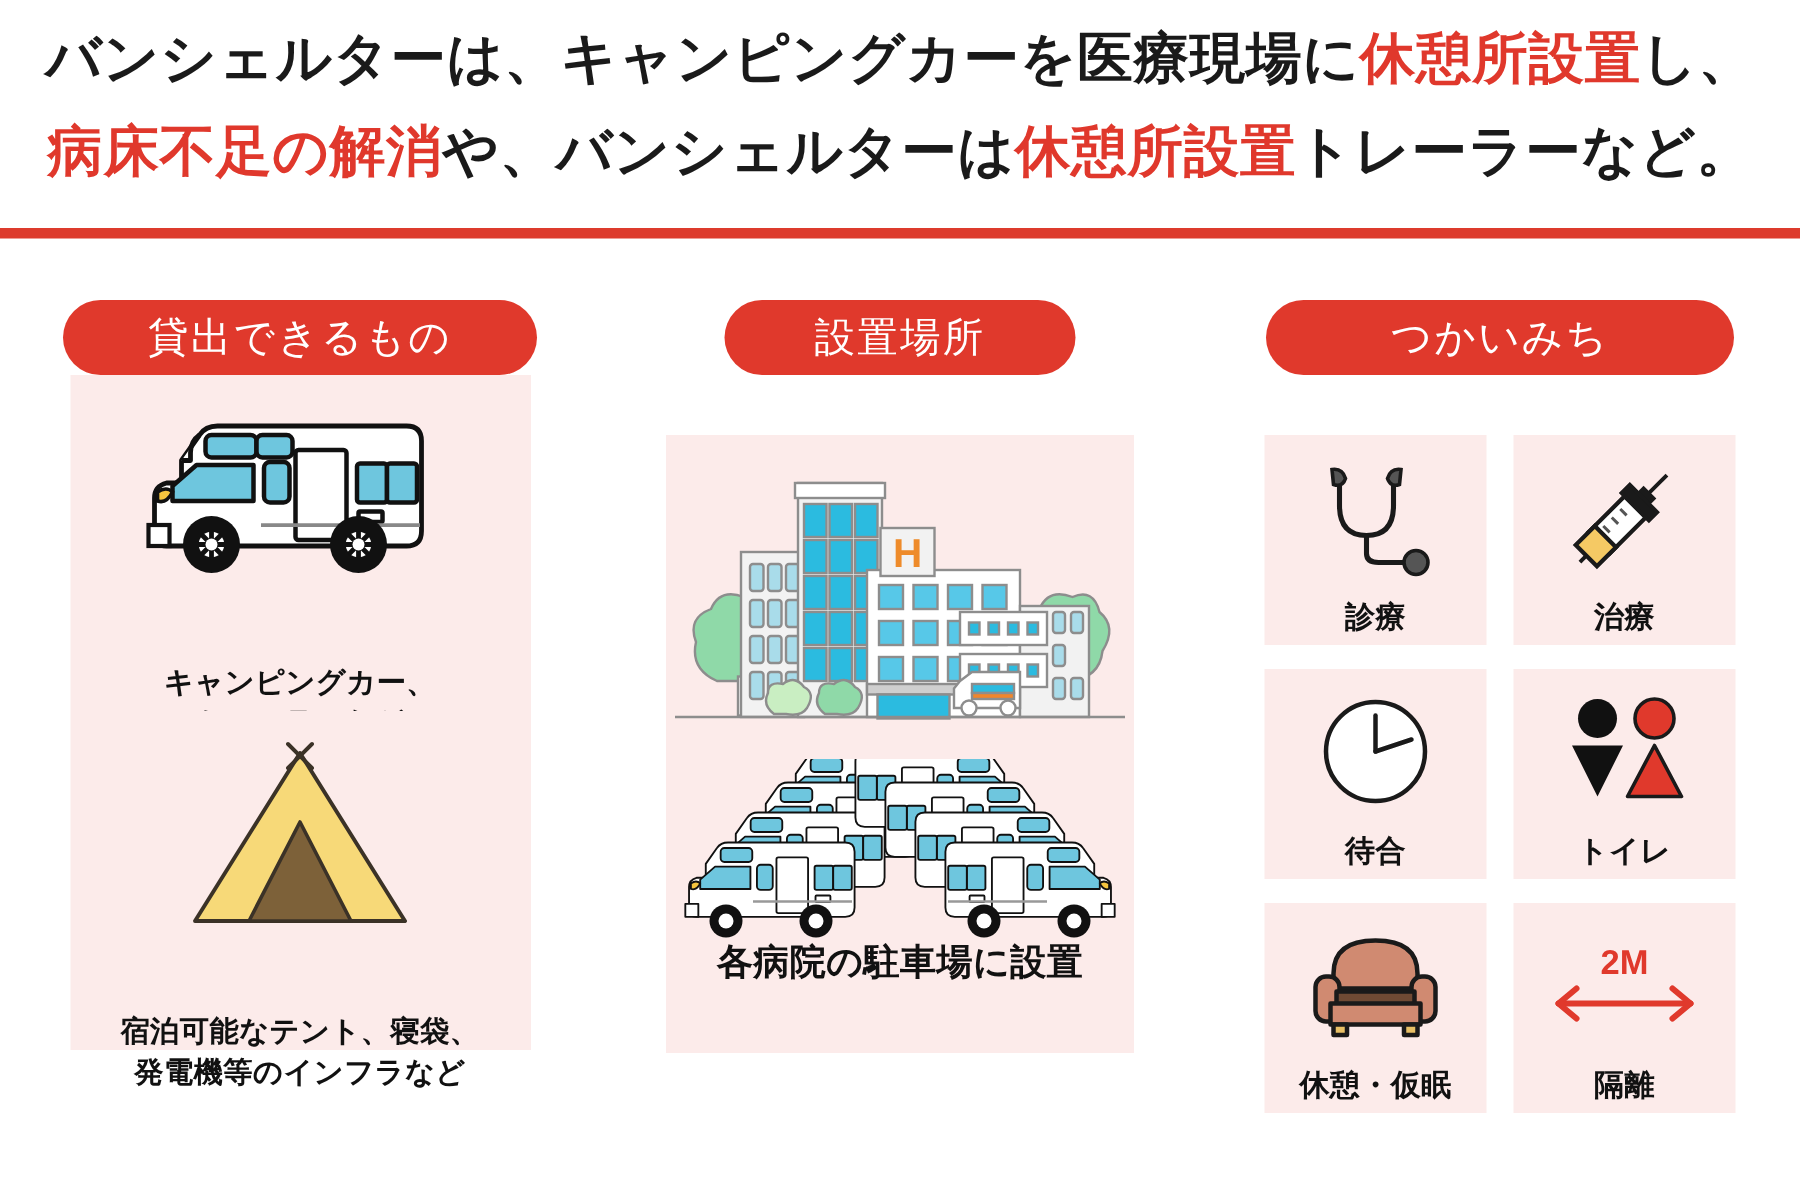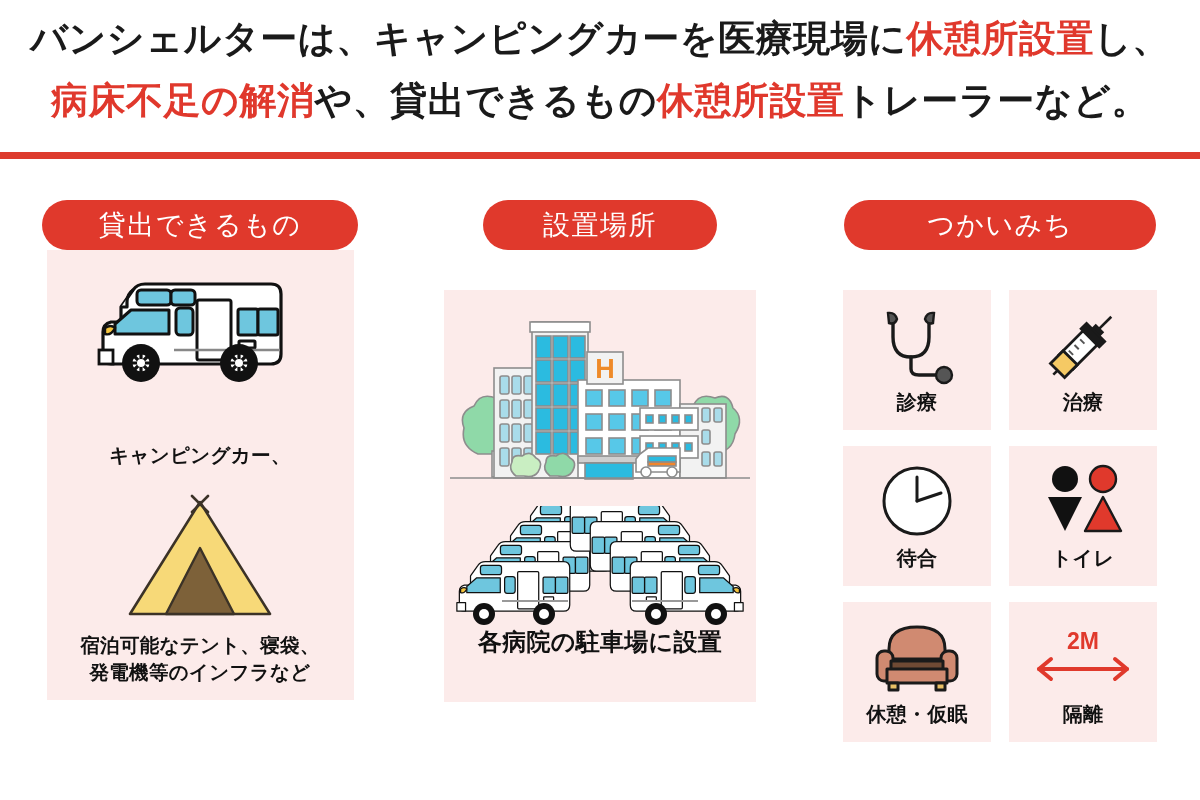--- a/index.html
+++ b/index.html
@@ -99,21 +99,21 @@
     letter-spacing: 0.3px;
     white-space: pre-line;
   }
 
   
   .col-left .card {
     width: 307px;
     margin-top: 0;
   }
   .card-rv    { height: 224px; margin-top: 40px; justify-content: flex-start; padding-top: 12px; gap: 36px; }
-  .card-tent  { height: 226px; margin-top: 18px; justify-content: flex-start; padding-top: 12px; }
+  .card-tent  { height: 226px; margin-top: 18px; justify-content: flex-start; padding-top: 12px; gap: 43px; }
   .card-rv .caption   { margin-top: 4px; }
   .card-tent .caption { margin-top: 6px; }
 
   
   .col-mid .card-hospital {
     width: 312px;
     height: 412px;
     margin-top: 40px;
     justify-content: flex-start;
     padding-top: 6px;
@@ -138,36 +138,36 @@
   }
   .tile .glyph {
     height: 86px;
     display: flex;
     align-items: center;
     justify-content: center;
   }
   .tile .caption {
     font-size: 20px;
     line-height: 24px;
-    margin-top: 2px;
+    margin-top: 12px;
   }
 
   svg { display: block; }
 </style>
 </head>
 <body>
 
 <div class="page">
 
   <div class="headline">
     <div class="headline-line">
       <span>バンシェルターは、キャンピングカーを医療現場に</span><span class="hl-red">休憩所設置</span><span>し、</span>
     </div>
     <div class="headline-line">
-      <span class="hl-red">病床不足の解消</span><span>や、貸出できるもの</span><span class="hl-red">休憩所設置</span><span>トレーラーなど。</span>
+      <span class="hl-red">病床不足の解消</span><span>や、バンシェルターは</span><span class="hl-red">休憩所設置</span><span>トレーラーなど。</span>
     </div>
   </div>
 
   <div class="divider"></div>
 
   <div class="columns">
 
     <div class="col col-left">
       <div class="pill">貸出できるもの</div>
 

